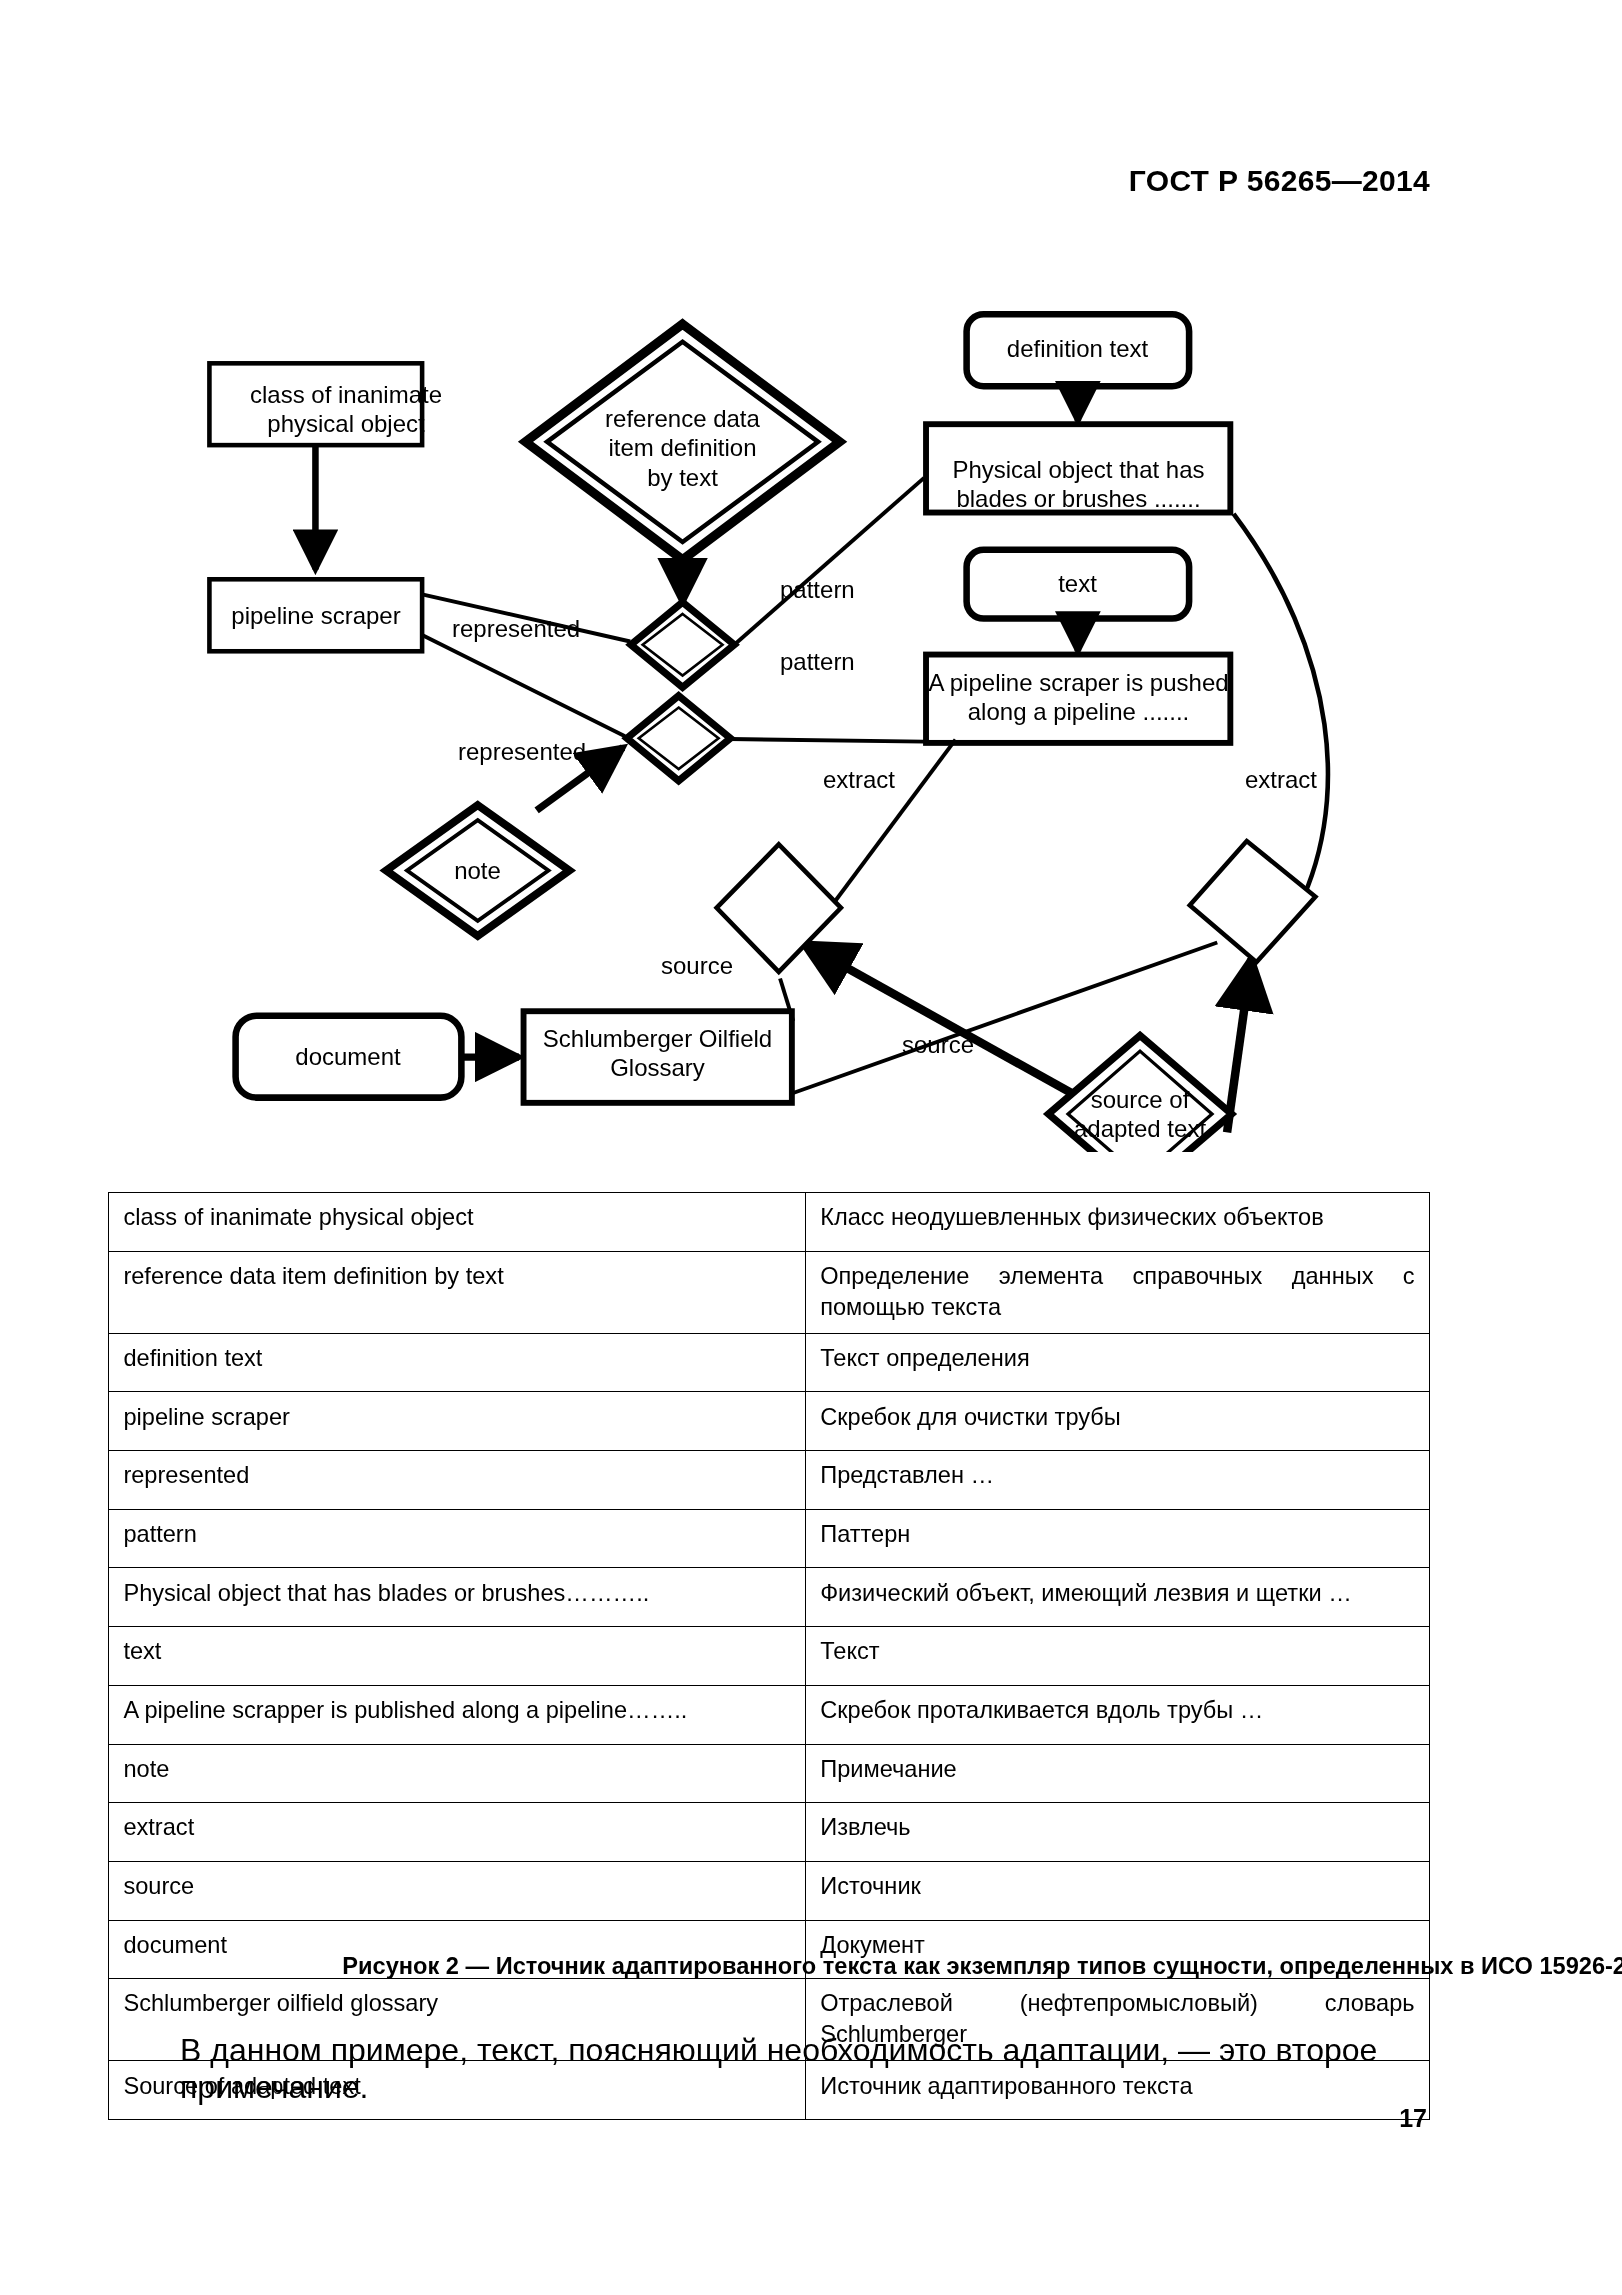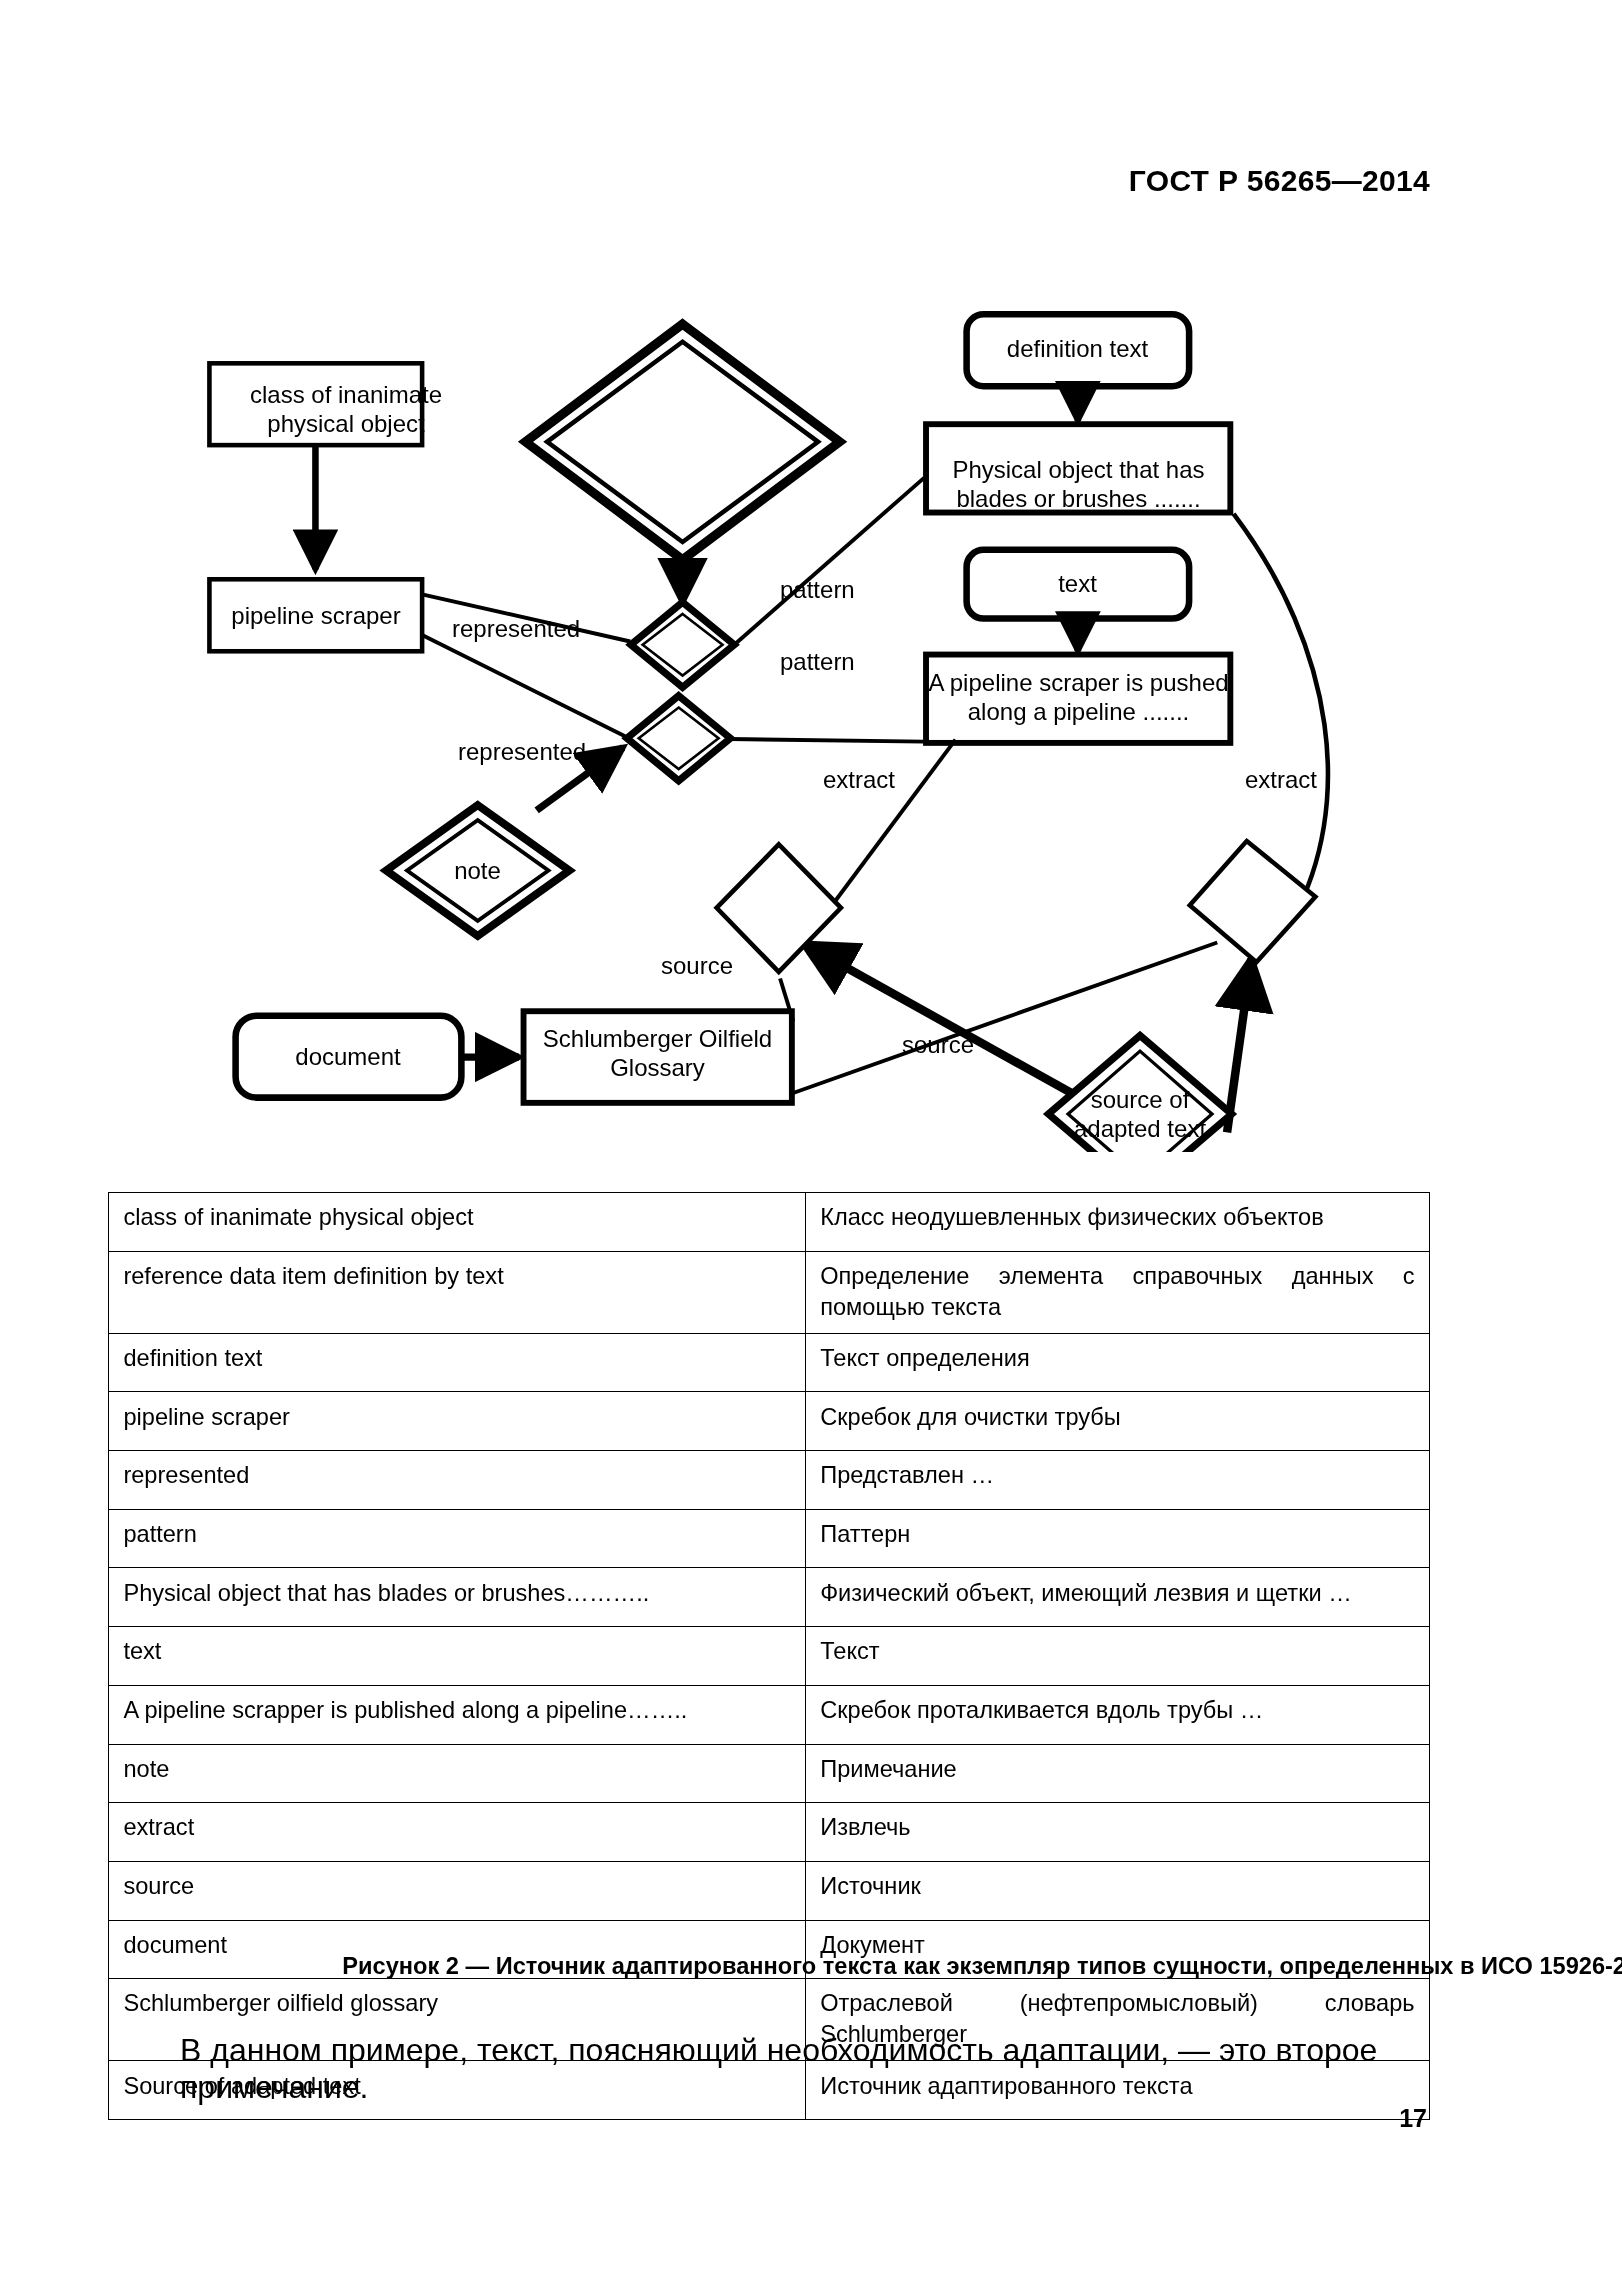--- a/index.html
+++ b/index.html
@@ -192,20 +192,23 @@
       <polygon points="1742,1252 1882,1372 1742,1492 1602,1372" fill="#fff" stroke="#000" stroke-width="11"></polygon>
       <polygon points="1742,1276 1852,1372 1742,1468 1632,1372" fill="#fff" stroke="#000" stroke-width="5"></polygon>
     </g>
   </svg>
 
   <div class="node-label" style="left:213px; top:164px; width:206px;padding-left:30px;">class of inanimate
 physical object</div>
 
   <div class="node-label" style="left:213px; top:385px; width:206px;">pipeline scraper</div>
 
+  <div class="node-label" style="left:578px; top:188px; width:209px;">reference data
+item definition
+by text</div>
 
   <div class="node-label" style="left:968px; top:118px; width:219px;">definition text</div>
 
   <div class="node-label" style="left:928px; top:221px; width:301px;margin-top:18px;">Physical object that has
 blades or brushes .......</div>
 
   <div class="node-label" style="left:968px; top:353px; width:219px;">text</div>
 
   <div class="node-label" style="left:928px; top:452px; width:301px;">A pipeline scraper is pushed
 along a pipeline .......</div>

